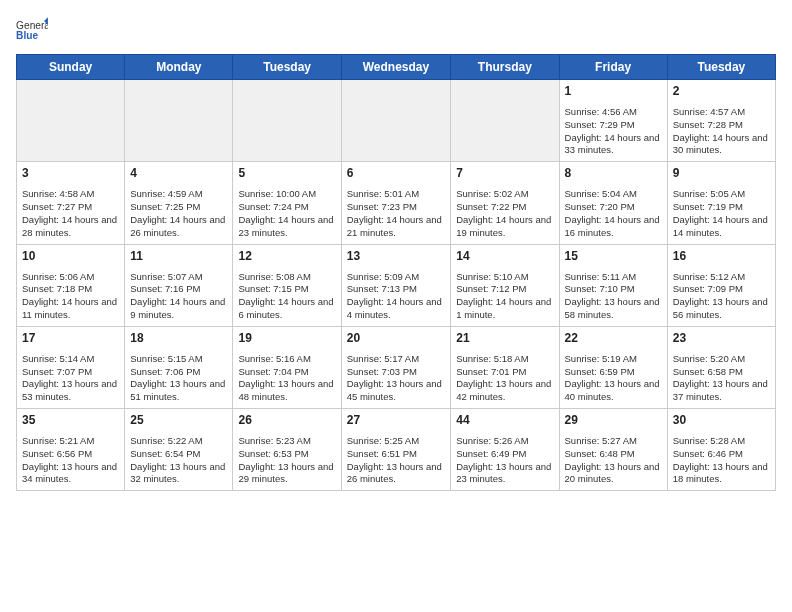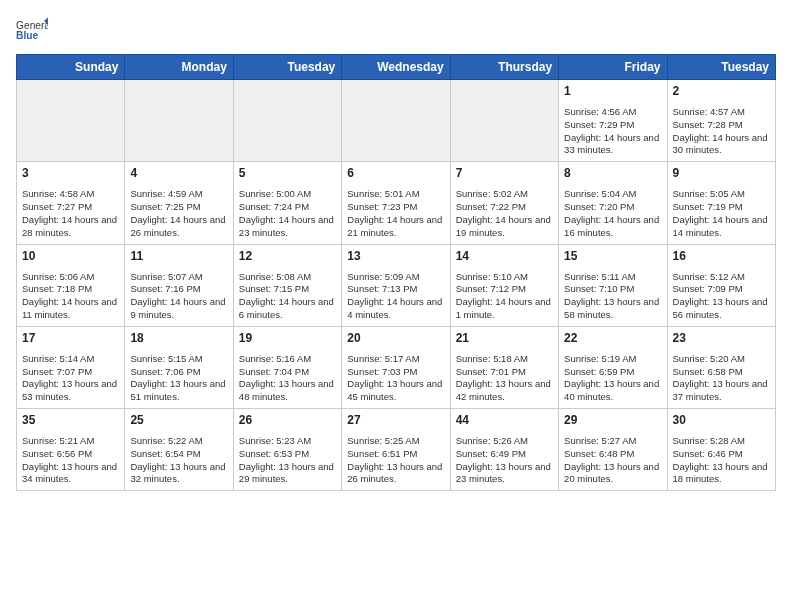--- a/index.html
+++ b/index.html
@@ -46,22 +46,22 @@
     }
     .calendar {
       width: 100%;
       border-collapse: collapse;
       border: 1px solid #ccc;
       font-size: 10px;
     }
     .calendar th {
       background: #2962b5;
       color: #fff;
-      text-align: right;
-      padding: 5px 6px;
+      text-align: center;
+      padding: 5px 21px;
       font-size: 12px;
       font-weight: bold;
       border: 1px solid #1a4a9a;
     }
     .calendar td {
       vertical-align: top;
       border: 1px solid #ccc;
       padding: 4px 5px;
       width: calc(100% / 7);
       height: 76px;
@@ -144,21 +144,21 @@
 Daylight: 14 hours and 28 minutes.</div>
           </td>
           <td>
             <div class="day-number">4</div>
             <div class="day-info">Sunrise: 4:59 AM
 Sunset: 7:25 PM
 Daylight: 14 hours and 26 minutes.</div>
           </td>
           <td>
             <div class="day-number">5</div>
-            <div class="day-info">Sunrise: 5:00 AM
+            <div class="day-info">Sunrise: 10:00 AM
 Sunset: 7:24 PM
 Daylight: 14 hours and 23 minutes.</div>
           </td>
           <td>
             <div class="day-number">6</div>
             <div class="day-info">Sunrise: 5:01 AM
 Sunset: 7:23 PM
 Daylight: 14 hours and 21 minutes.</div>
           </td>
           <td>

